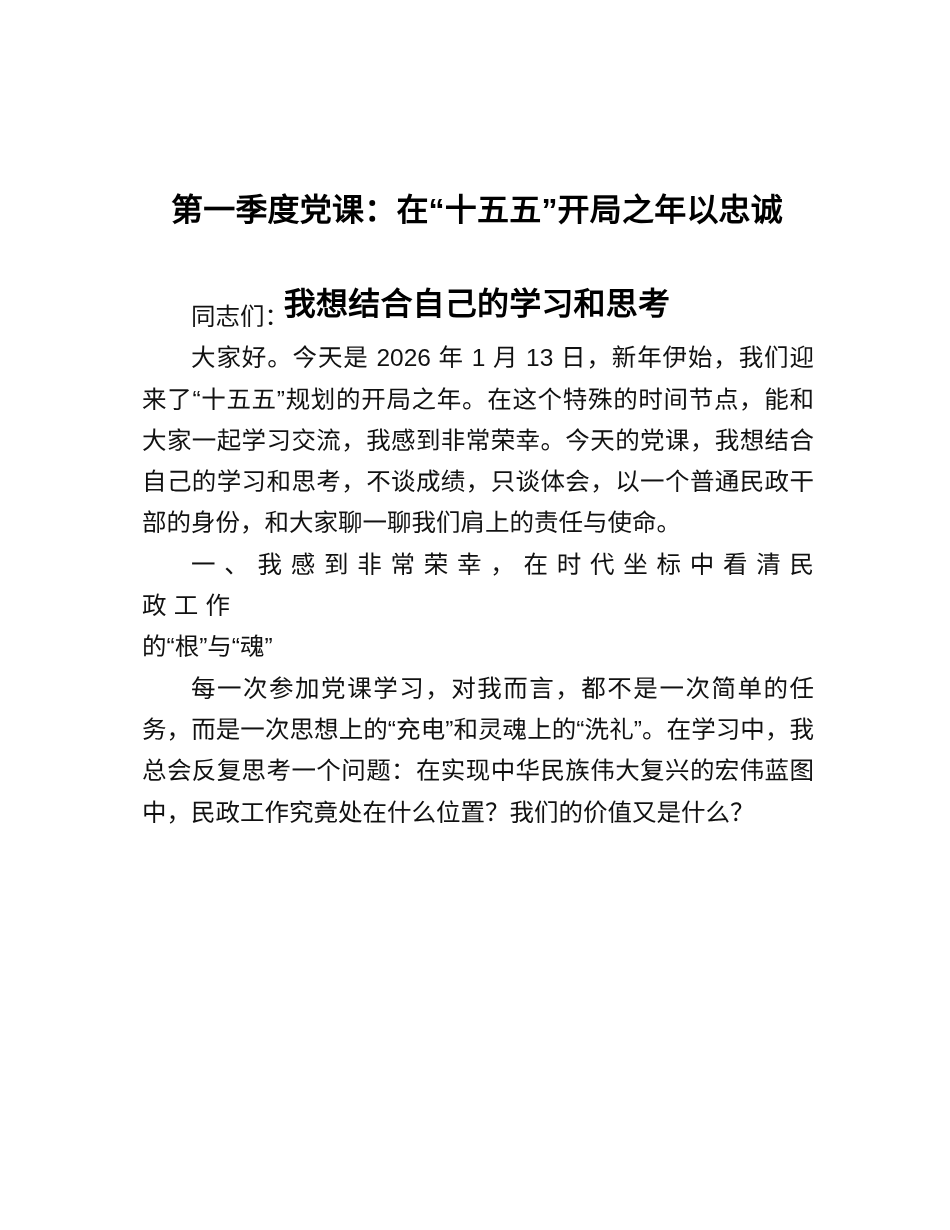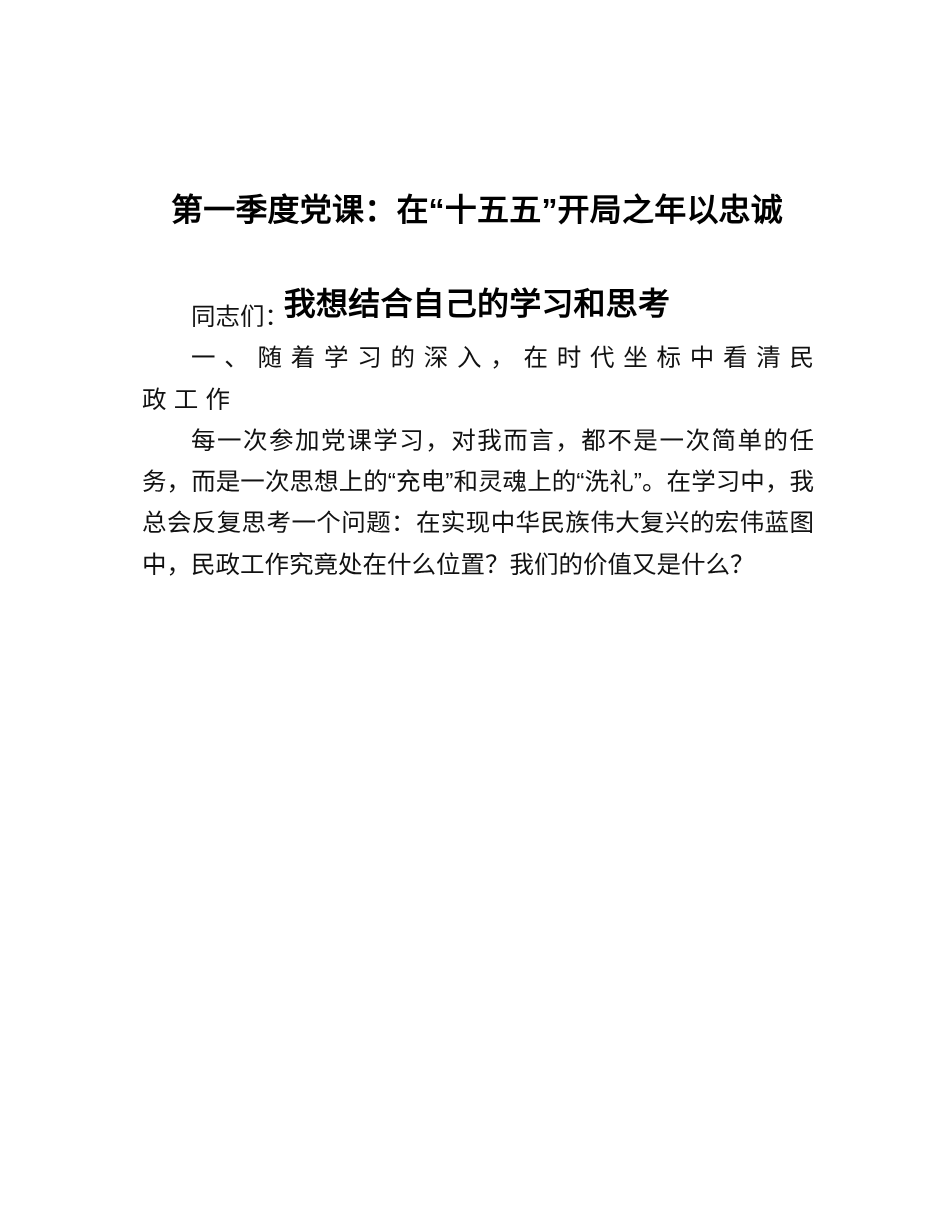--- a/index.html
+++ b/index.html
@@ -88,23 +88,25 @@
 
   <div class="doc-title">
     <span class="title-line">第一季度党课：在“十五五”开局之年以忠诚</span><br>
     <span class="title-line">我想结合自己的学习和思考</span>
   </div>
 
   <div class="doc-body">
 
     <p class="para salutation">同志们：</p>
 
+    <p class="para">大家好。今天是 2026 年 1 月 13 日，新年伊始，我们迎来了“十五五”规划的开局之年。在这个特殊的时间节点，能和大家一起学习交流，我感到非常荣幸。今天的党课，我想结合自己的学习和思考，不谈成绩，只谈体会，以一个普通民政干部的身份，和大家聊一聊我们肩上的责任与使命。</p>
 
     <p class="para section-heading">
-      <span class="heading-line-1">一、随着学习的深入，在时代坐标中看清民政工作</span>
+      <span class="heading-line-1">一、我感到非常荣幸，在时代坐标中看清民政工作</span>
+      <span class="heading-line-2">的“根”与“魂”</span>
     </p>
 
     <p class="para">每一次参加党课学习，对我而言，都不是一次简单的任务，而是一次思想上的“充电”和灵魂上的“洗礼”。在学习中，我总会反复思考一个问题：在实现中华民族伟大复兴的宏伟蓝图中，民政工作究竟处在什么位置？我们的价值又是什么？</p>
 
 
   </div>
 
 </div>
 
 </body></html>

